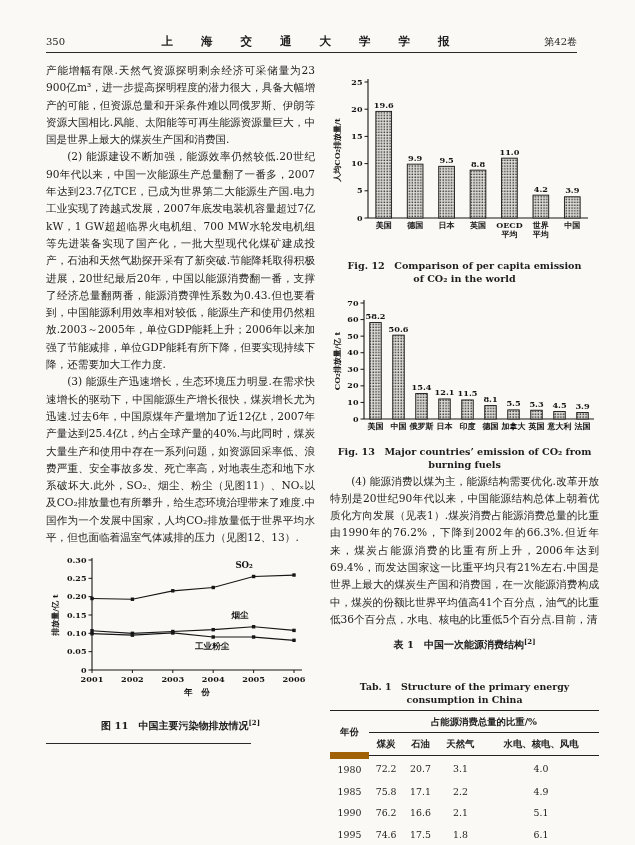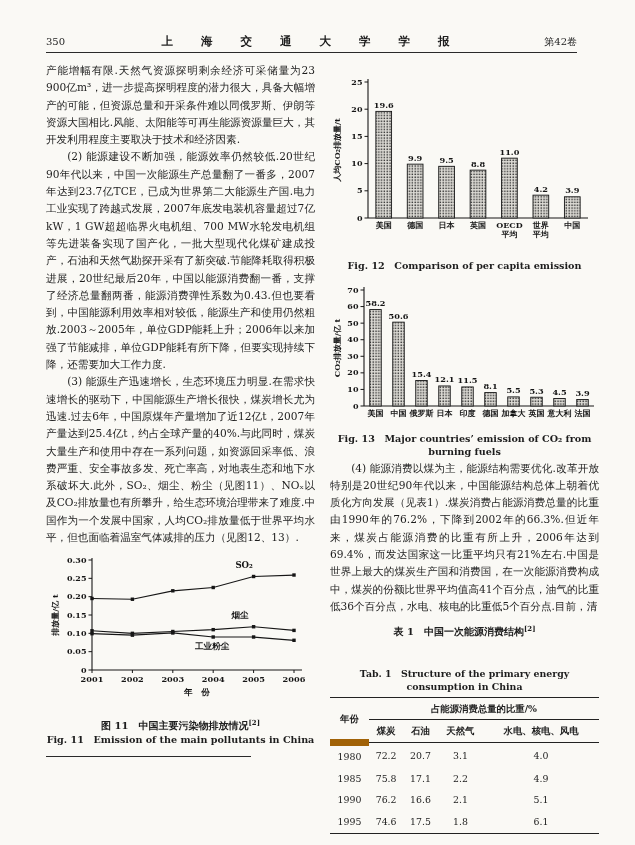--- a/index.html
+++ b/index.html
@@ -47,21 +47,21 @@
 
   <div class="pg-header">
     <span class="pageno">350</span>
     <span class="jtitle">上 海 交 通 大 学 学 报</span>
     <span class="vol">第42卷</span>
   </div>
 
   <div class="cols">
 
     <div class="col">
-      <p class="cont">产能增幅有限.天然气资源探明剩余经济可采储量为23 900亿m³，进一步提高探明程度的潜力很大，具备大幅增产的可能，但资源总量和开采条件难以同俄罗斯、伊朗等资源大国相比.风能、太阳能等可再生能源资源量巨大，其开发利用程度主要取决于技术和经济因素.</p>
+      <p class="cont">产能增幅有限.天然气资源探明剩余经济可采储量为23 900亿m³，进一步提高探明程度的潜力很大，具备大幅增产的可能，但资源总量和开采条件难以同俄罗斯、伊朗等资源大国相比.风能、太阳能等可再生能源资源量巨大，中国是世界上最大的煤炭生产国和消费国.</p>
       <p>(2) 能源建设不断加强，能源效率仍然较低.20世纪90年代以来，中国一次能源生产总量翻了一番多，2007年达到23.7亿TCE，已成为世界第二大能源生产国.电力工业实现了跨越式发展，2007年底发电装机容量超过7亿kW，1 GW超超临界火电机组、700 MW水轮发电机组等先进装备实现了国产化，一批大型现代化煤矿建成投产，石油和天然气勘探开采有了新突破.节能降耗取得积极进展，20世纪最后20年，中国以能源消费翻一番，支撑了经济总量翻两番，能源消费弹性系数为0.43.但也要看到，中国能源利用效率相对较低，能源生产和使用仍然粗放.2003～2005年，单位GDP能耗上升；2006年以来加强了节能减排，单位GDP能耗有所下降，但要实现持续下降，还需要加大工作力度.</p>
       <p>(3) 能源生产迅速增长，生态环境压力明显.在需求快速增长的驱动下，中国能源生产增长很快，煤炭增长尤为迅速.过去6年，中国原煤年产量增加了近12亿t，2007年产量达到25.4亿t，约占全球产量的40%.与此同时，煤炭大量生产和使用中存在一系列问题，如资源回采率低、浪费严重、安全事故多发、死亡率高，对地表生态和地下水系破坏大.此外，SO₂、烟尘、粉尘（见图11）、NOₓ以及CO₂排放量也有所攀升，给生态环境治理带来了难度.中国作为一个发展中国家，人均CO₂排放量低于世界平均水平，但也面临着温室气体减排的压力（见图12、13）.</p>
 
       <div class="fig">
         <div id="chart-fig11"><svg viewBox="0 0 272 160" width="272" height="160">
               <line x1="46" y1="122" x2="256" y2="122" stroke="#161616" stroke-width="1.1"></line>
               <line x1="46" y1="122" x2="46" y2="10" stroke="#161616" stroke-width="1.1"></line>
               <line x1="42.5" y1="122" x2="46" y2="122" stroke="#161616" stroke-width="1"></line>
               <text x="40.5" y="124.6" font-size="8" text-anchor="end" font-weight="bold">0</text>
               <line x1="42.5" y1="103.66666666666666" x2="46" y2="103.66666666666666" stroke="#161616" stroke-width="1"></line>
@@ -109,21 +109,20 @@
               <polyline points="46,85.69999999999999 86.4,87.16666666666666 126.80000000000001,84.96666666666667 167.2,89 207.60000000000002,89 248,92.3" fill="none" stroke="#161616" stroke-width="1.2"></polyline>
               <rect x="44.3" y="83.99999999999999" width="3.4" height="3.4" fill="#161616"></rect>
               <rect x="84.7" y="85.46666666666665" width="3.4" height="3.4" fill="#161616"></rect>
               <rect x="125.10000000000001" y="83.26666666666667" width="3.4" height="3.4" fill="#161616"></rect>
               <rect x="165.5" y="87.3" width="3.4" height="3.4" fill="#161616"></rect>
               <rect x="205.90000000000003" y="87.3" width="3.4" height="3.4" fill="#161616"></rect>
               <rect x="246.3" y="90.6" width="3.4" height="3.4" fill="#161616"></rect>
               <text x="149.01999999999816" y="100.73333333333333" font-size="8.6" font-weight="bold">工业粉尘</text>
             </svg></div>
         <div class="fig-cap-cn"><span>图 11　中国主要污染物排放情况</span><sup>[2]</sup></div>
-        <div class="fig-cap-en">Fig. 11　Emission of the main pollutants in China</div>
       </div>
 
       <div class="fnsep"></div>
     </div>
 
     <div class="col">
 
       <div class="fig">
         <div id="chart-fig12"><svg viewBox="0 0 272 190" width="272" height="190">
               <defs>
@@ -165,20 +164,21 @@
               <rect x="203" y="131.152" width="15.714285714285714" height="22.848000000000013" fill="url(#fig12-hatch)" stroke="#161616" stroke-width="0.9"></rect>
               <text x="210.85714285714286" y="127.65199999999999" font-size="8.2" text-anchor="middle" font-weight="bold">4.2</text>
               <text x="210.85714285714286" y="163.5" font-size="8" text-anchor="middle" font-weight="bold">世界</text>
               <text x="210.85714285714286" y="172.5" font-size="8" text-anchor="middle" font-weight="bold">平均</text>
               <rect x="234.42857142857142" y="132.784" width="15.714285714285714" height="21.216000000000008" fill="url(#fig12-hatch)" stroke="#161616" stroke-width="0.9"></rect>
               <text x="242.28571428571428" y="129.284" font-size="8.2" text-anchor="middle" font-weight="bold">3.9</text>
               <text x="242.28571428571428" y="163.5" font-size="8" text-anchor="middle" font-weight="bold">中国</text>
               <text x="10" y="86" font-size="8" text-anchor="middle" font-weight="bold" transform="rotate(-90 10 86)">人均CO₂排放量/t</text>
             </svg></div>
         <div class="fig-cap-en">Fig. 12　Comparison of per capita emission</div>
+        <div class="fig-cap-en">of CO₂ in the world</div>
       </div>
 
       <div class="fig">
         <div id="chart-fig13"><svg viewBox="0 0 272 152" width="272" height="152">
               <defs>
                 <pattern id="fig13-hatch" width="2.8" height="2.8" patternUnits="userSpaceOnUse">
                   <rect width="2.8" height="2.8" fill="#dedcd6"></rect>
                   <rect x="0.5" y="0.5" width="1.4" height="1.4" fill="#2b2b2b"></rect>
                 </pattern>
               </defs>

